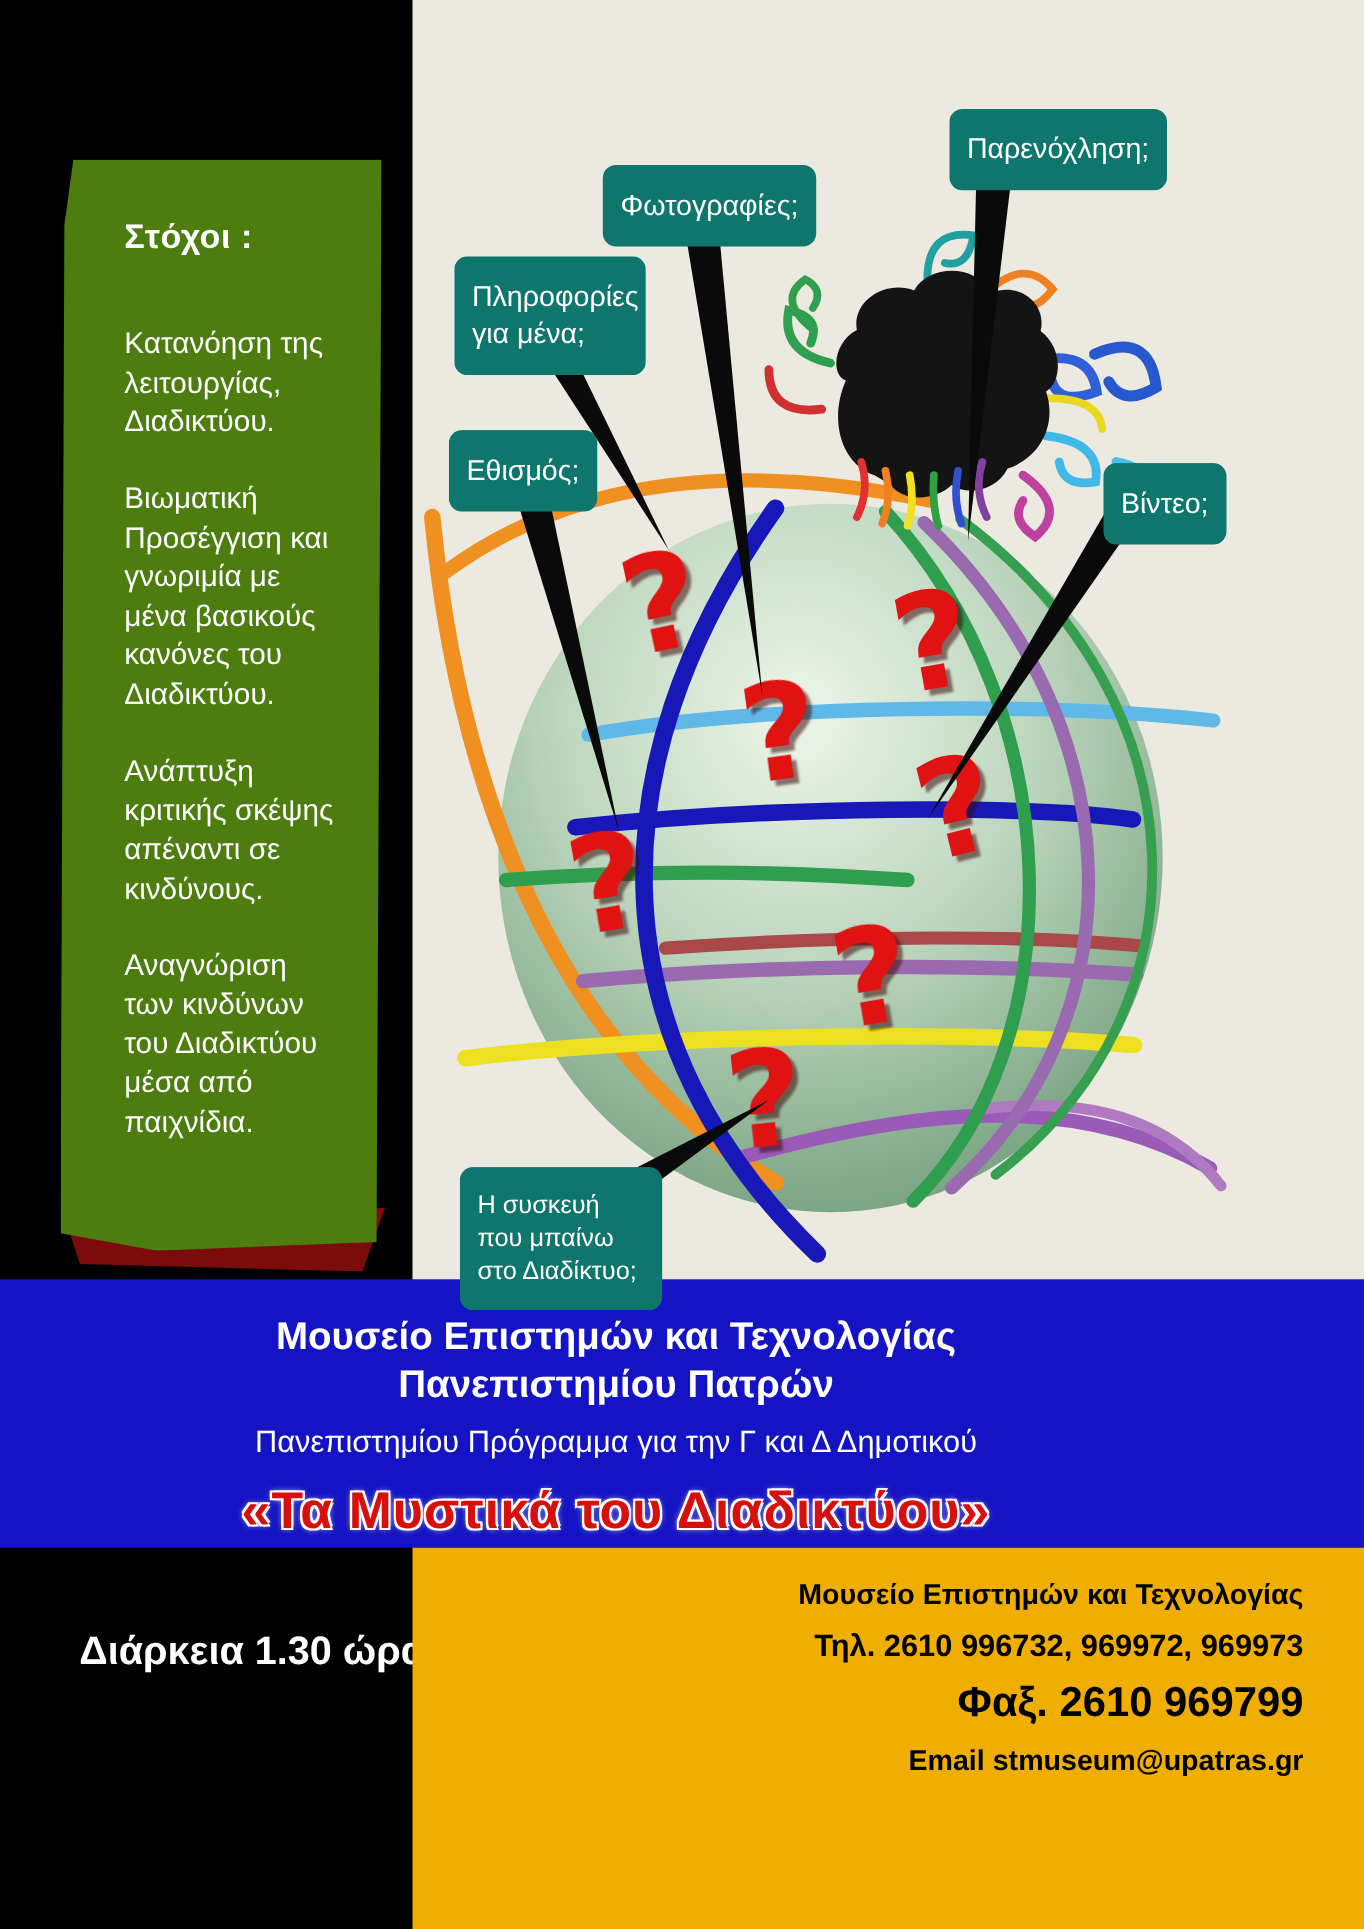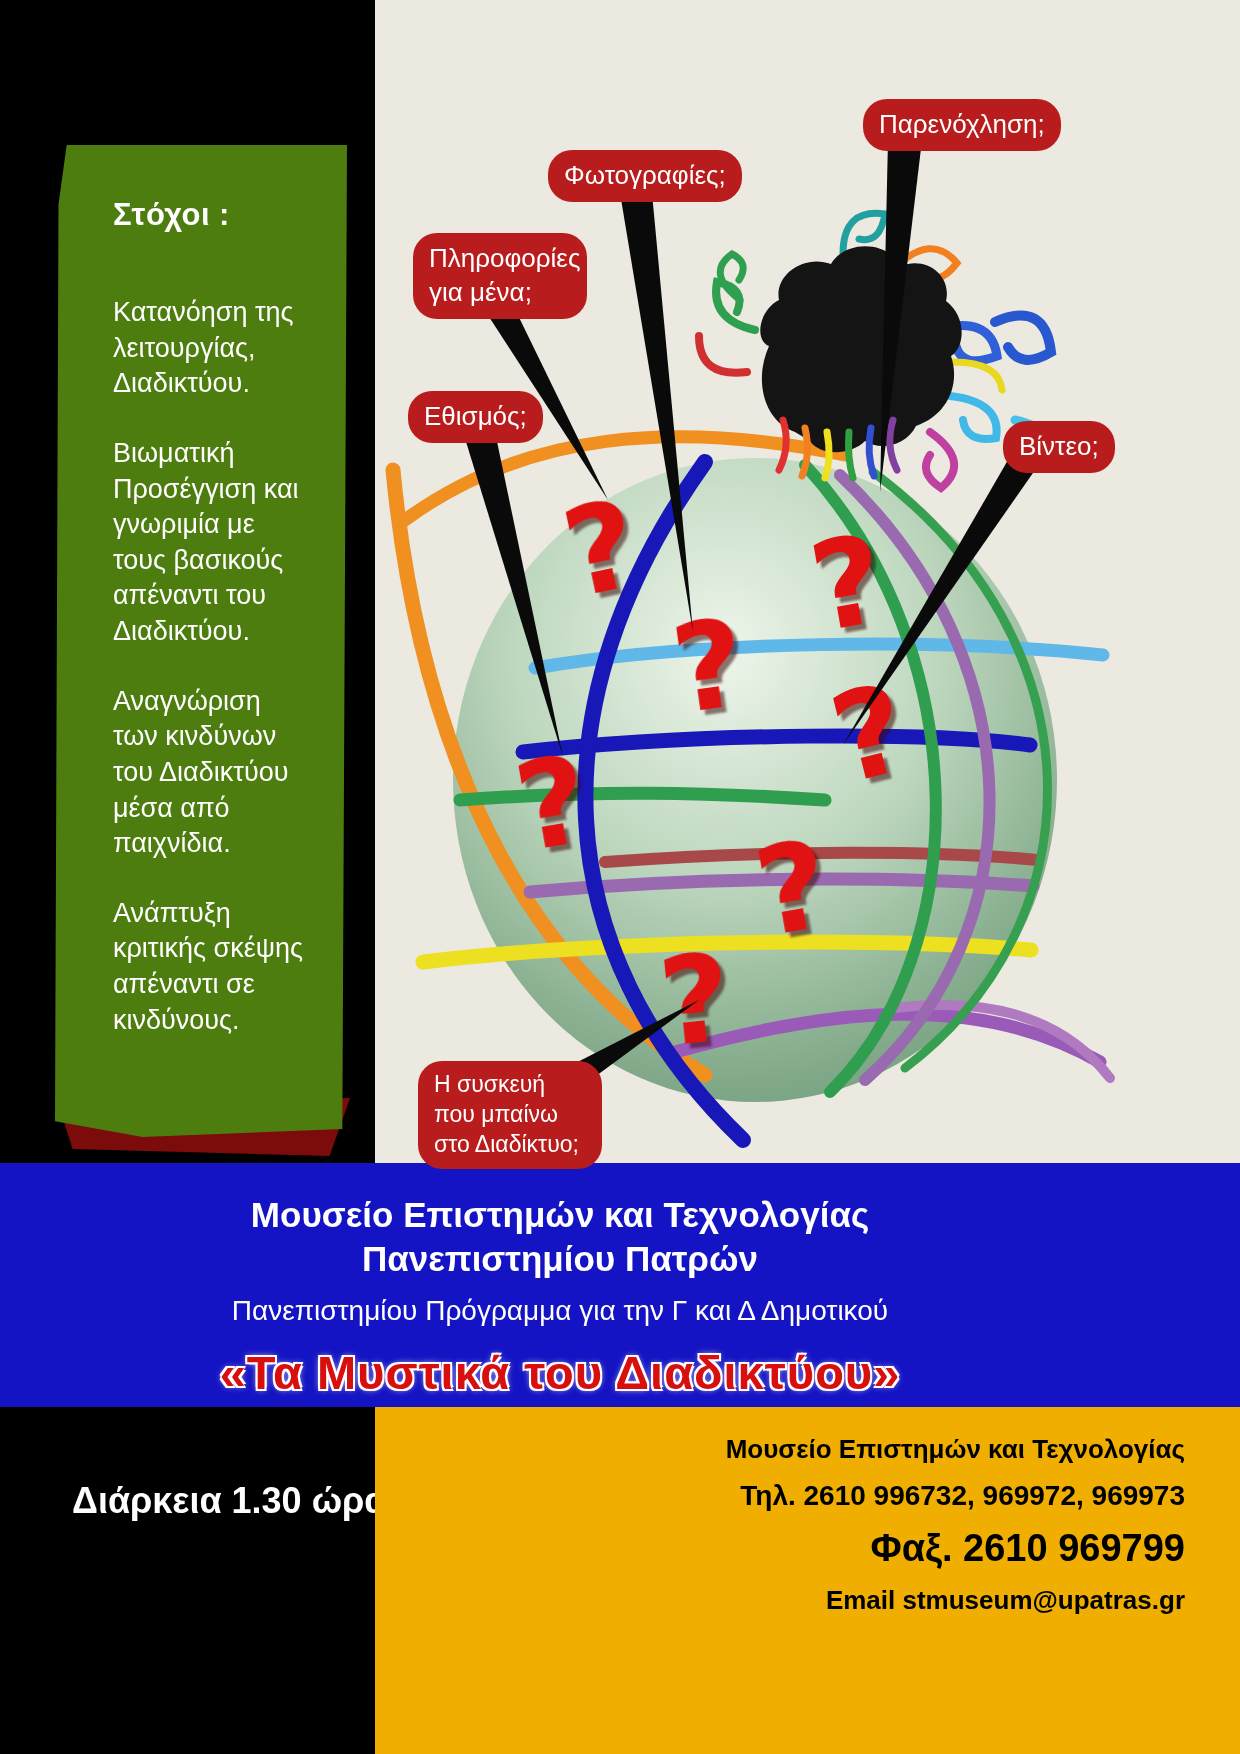--- a/index.html
+++ b/index.html
@@ -20,22 +20,22 @@
     color:#fff;box-sizing:border-box;padding:52px 34px 0 58px;
   }
   .goals-heading{font-size:31px;font-weight:bold;margin:0 0 62px 0;letter-spacing:.5px;}
   .goal-item{font-size:27px;line-height:1.32;margin:0 0 34px 0;font-weight:400;}
   
   .art-area{
     position:absolute;left:375px;top:0;width:865px;height:1165px;background:#ece9e1;
   }
   .art-area svg{position:absolute;left:0;top:0;}
   .bubble{
-    position:absolute;background:#b91c1c;color:#fff;border-radius:24px;
-    padding:9px 16px;font-size:26px;line-height:1.3;z-index:3;white-space:nowrap;
+    position:absolute;background:#0f766e;color:#fff;border-radius:12px;
+    padding:20px 16px;font-size:26px;line-height:1.3;z-index:3;white-space:nowrap;
   }
   .bubble.wrap{white-space:normal;}
   
   .blue-band{
     position:absolute;left:0;top:1163px;width:1240px;height:244px;background:#1414c4;
     color:#fff;box-sizing:border-box;padding:30px 120px 0 0;text-align:center;
   }
   .museum-line{font-size:35px;font-weight:bold;margin:0;line-height:1.25;}
   .program-line{font-size:28px;margin:14px 0 0 0;font-weight:400;}
   .secrets-title{
@@ -54,23 +54,23 @@
 </style>
 </head>
 <body>
 
 <div class="poster">
 
   <div class="ribbon-base"></div>
   <div class="red-ribbon">
     <h2 class="goals-heading">Στόχοι :</h2>
     <p class="goal-item">Κατανόηση της λειτουργίας, Διαδικτύου.</p>
-    <p class="goal-item">Βιωματική Προσέγγιση και γνωριμία με τους βασικούς απέναντι του Διαδικτύου.</p>
+    <p class="goal-item">Βιωματική Προσέγγιση και γνωριμία με μένα βασικούς κανόνες του Διαδικτύου.</p>
+    <p class="goal-item">Ανάπτυξη κριτικής σκέψης απέναντι σε κινδύνους.</p>
     <p class="goal-item">Αναγνώριση  των   κινδύνων  του Διαδικτύου μέσα από παιχνίδια.</p>
-    <p class="goal-item">Ανάπτυξη κριτικής σκέψης απέναντι σε κινδύνους.</p>
   </div>
 
   <div class="art-area">
     <svg width="865" height="1165" viewBox="0 0 865 1165">
       <defs>
         <radialGradient id="sphere" cx="45%" cy="30%" r="80%">
           <stop offset="0%" stop-color="#eef5ea"></stop>
           <stop offset="45%" stop-color="#bcd6bd"></stop>
           <stop offset="80%" stop-color="#86ad8d"></stop>
           <stop offset="100%" stop-color="#6d9a79"></stop>

